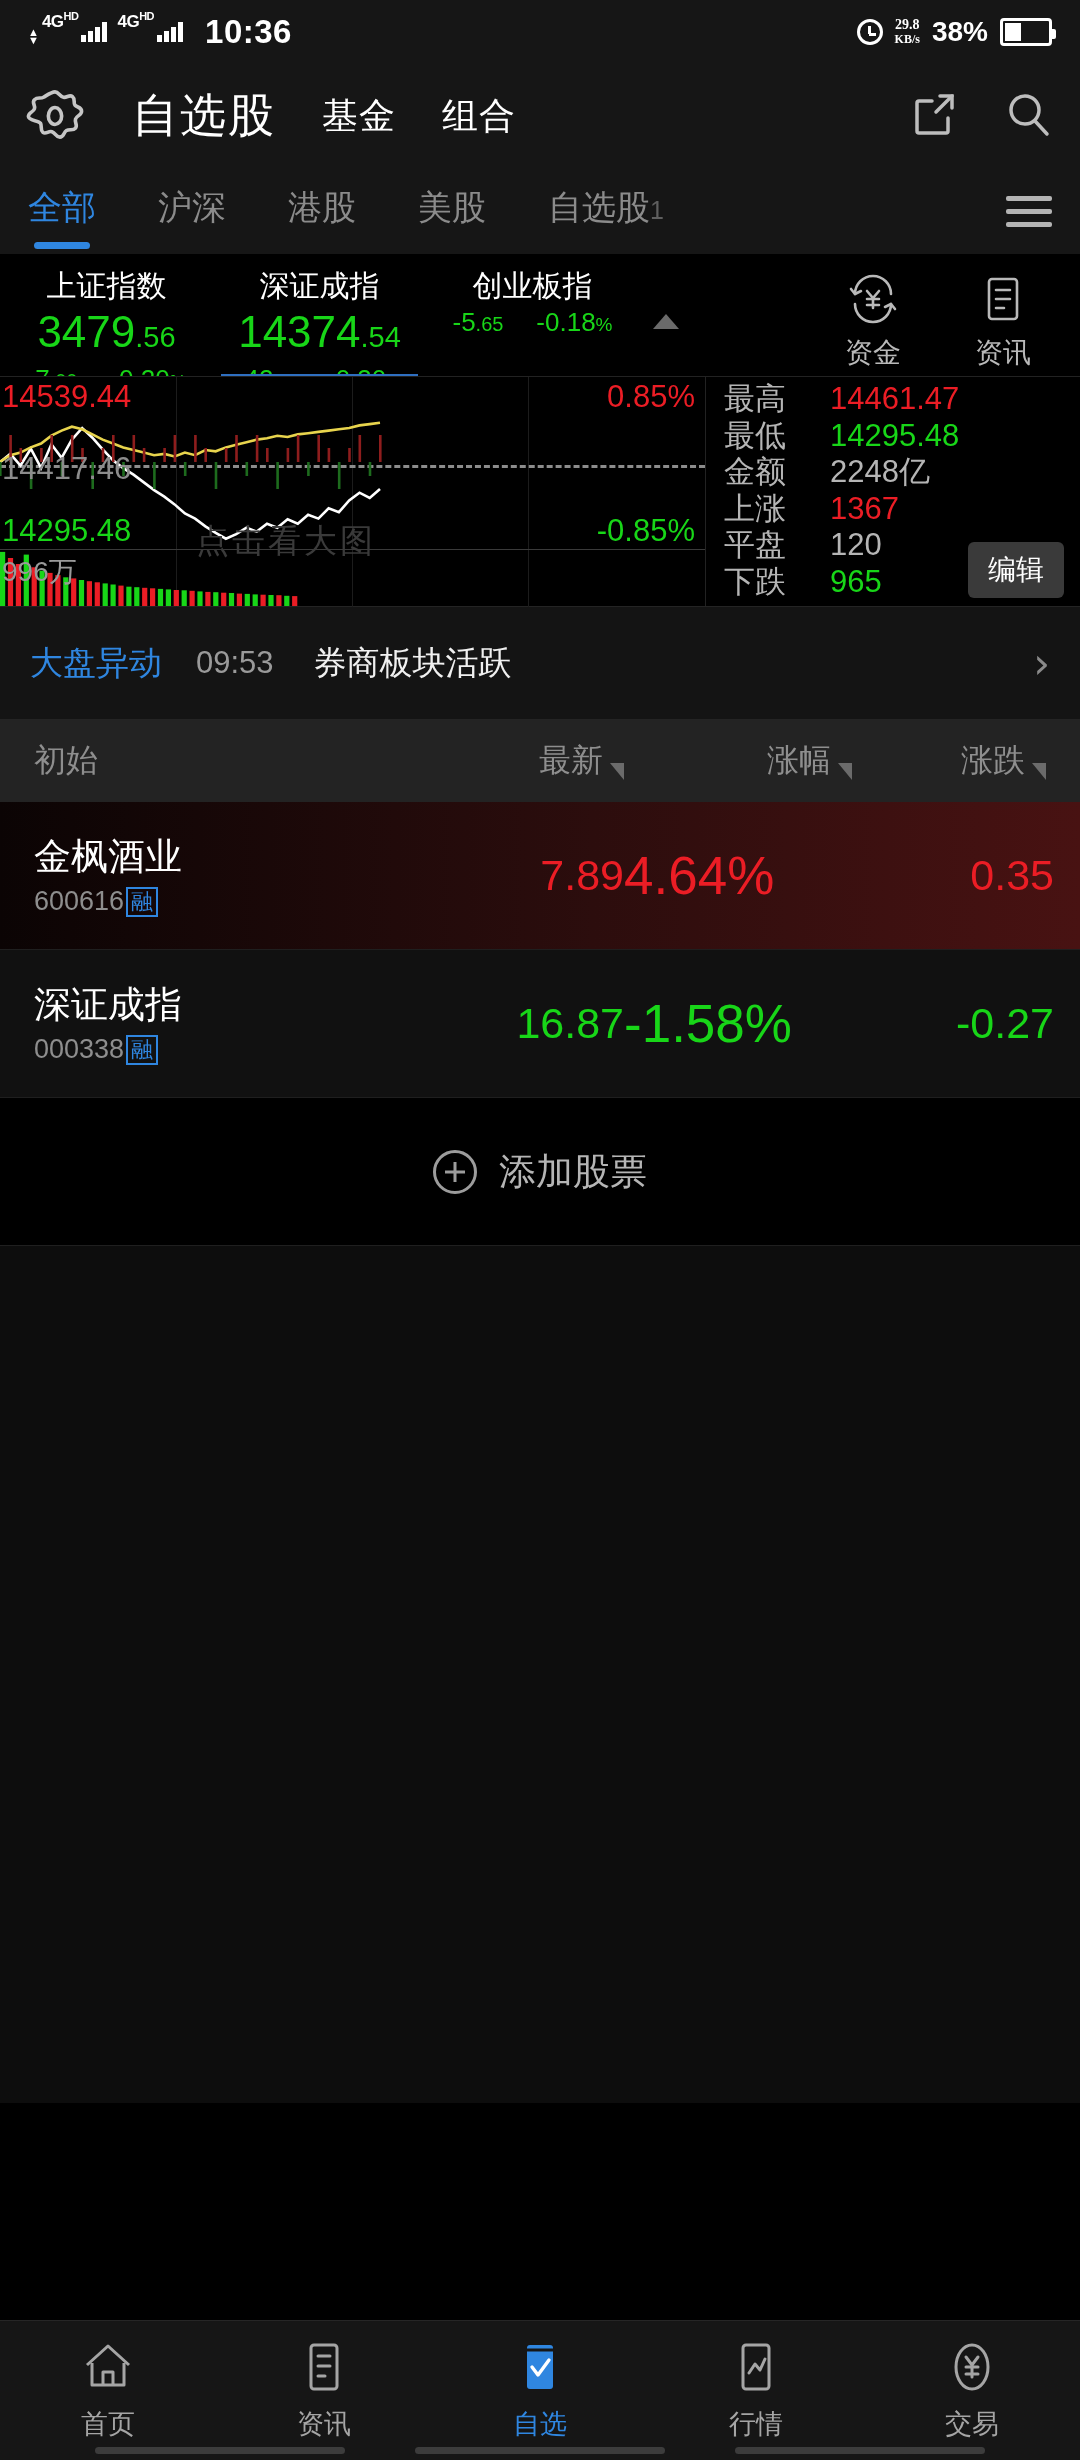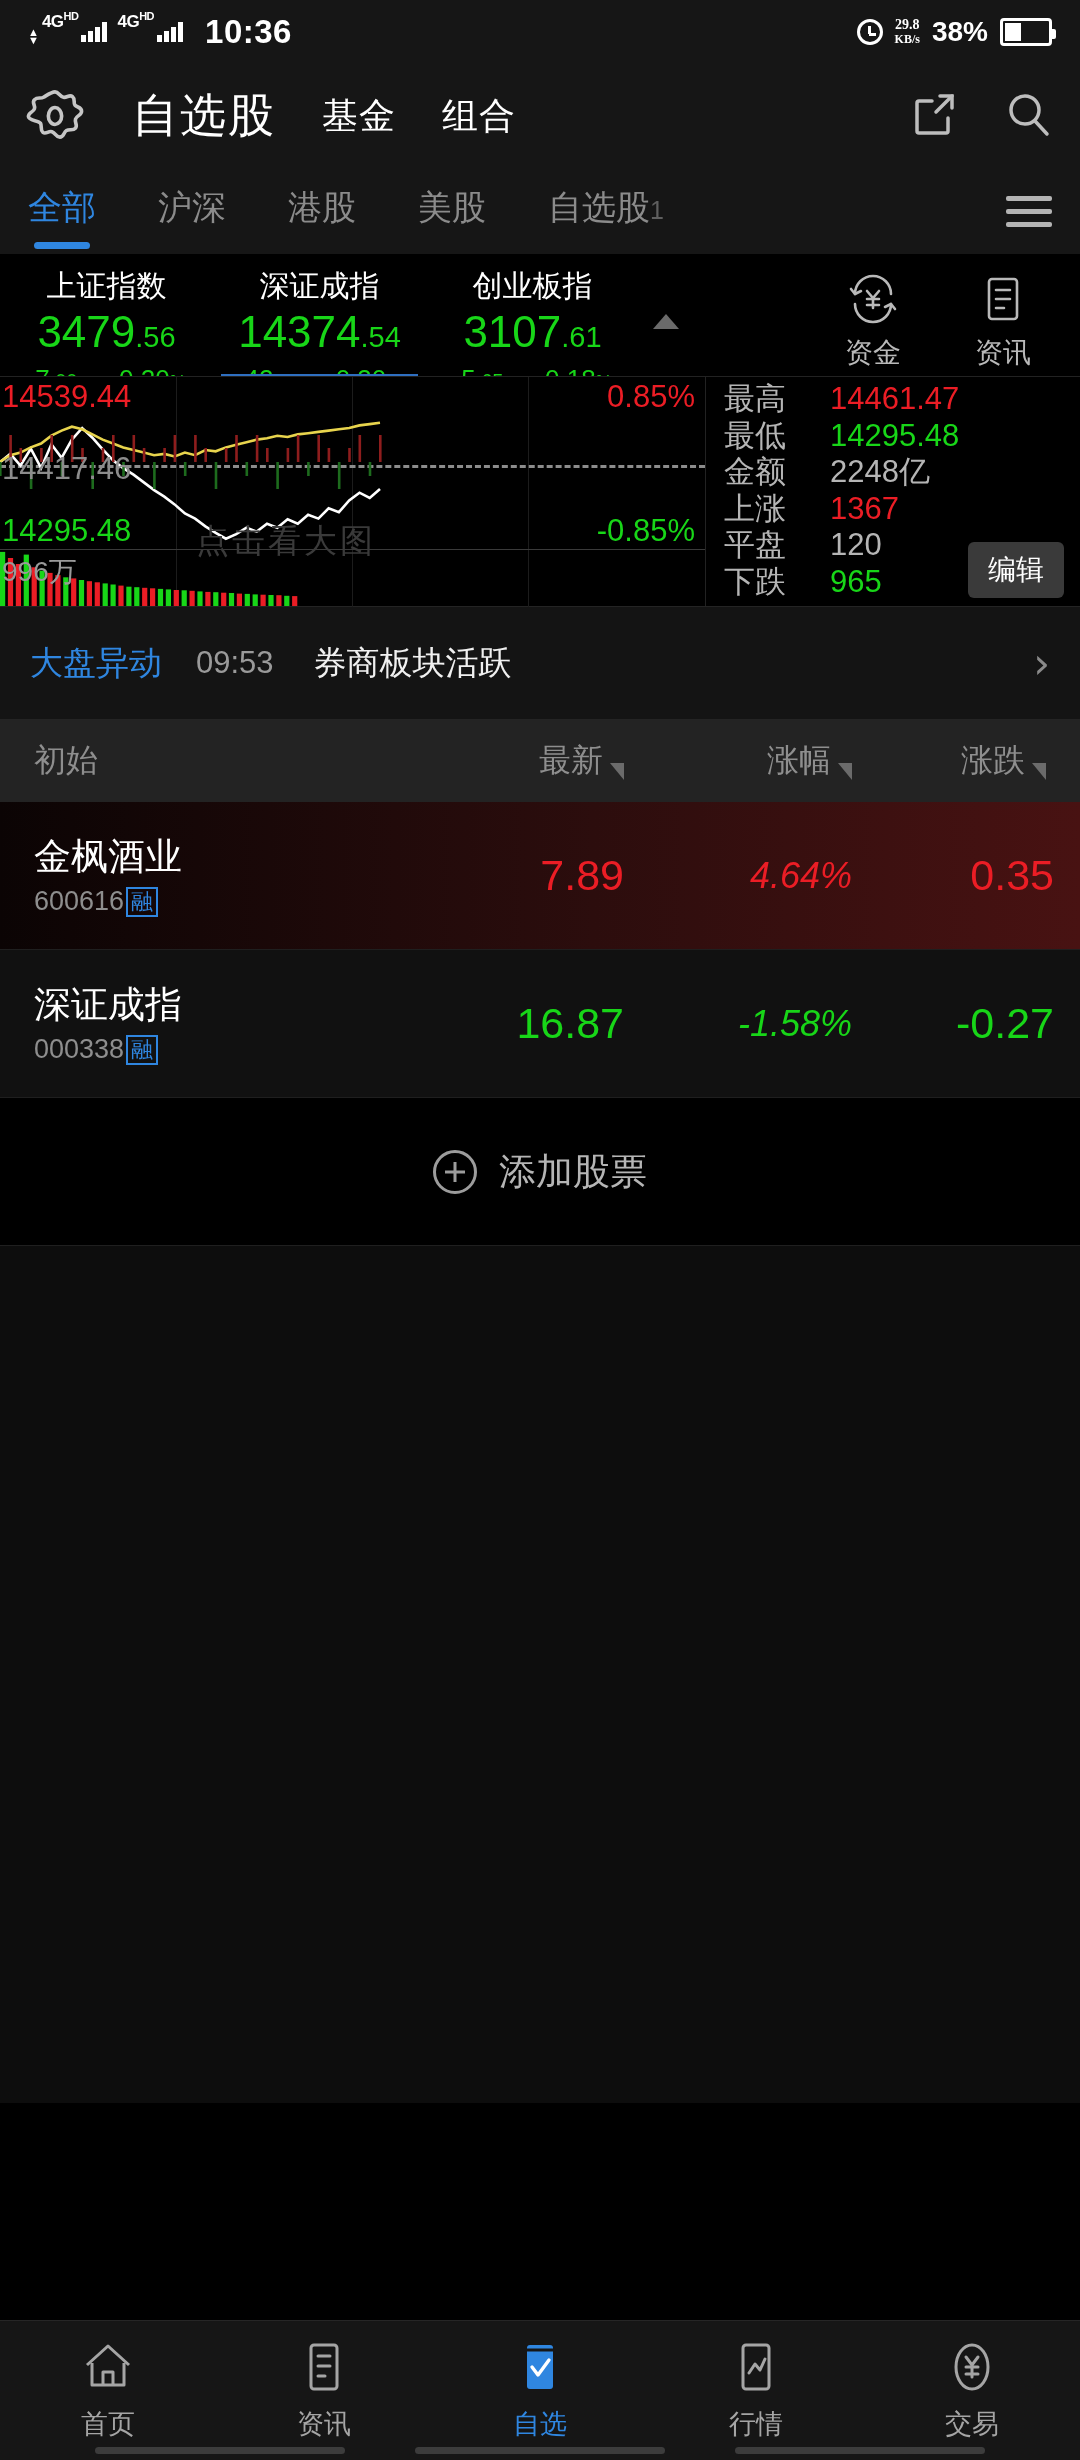--- a/index.html
+++ b/index.html
@@ -117,21 +117,21 @@
 
   .srow{ height:148px; display:flex; align-items:center; border-bottom:1px solid #1f1f1f; position:relative; }
   .srow.up{ background:linear-gradient(to right,#0b0404 0%,#2c0d0d 55%,#481212 100%); }
   .srow.down{ background:#111; }
   .cell0{ flex:0 0 396px; padding-left:34px; }
   .cell0 .nm{ font-size:37px; color:#fff; line-height:46px; }
   .cell0 .codeline{ display:flex; align-items:center; gap:0; margin-top:6px; }
   .cell0 .code{ font-size:27px; color:#8e8e8e; }
   .badge-rong{ font-size:22px; color:#2f86e0; border:2px solid #2f86e0; padding:0 3px; line-height:26px; margin-left:2px; }
   .cell1{ flex:0 0 228px; text-align:right; font-size:43px; }
-  .cell2{ flex:0 0 228px; text-align:right; font-size:36px;font-style:italic; }
+  .cell2{ flex:0 0 228px; font-size:53px; }
   .cell3{ flex:1; text-align:right; font-size:43px; padding-right:26px; }
 
   .addrow{ height:148px; display:flex; align-items:center; justify-content:center; gap:22px; border-bottom:1px solid #1f1f1f; }
   .addrow .plus{ width:44px;height:44px;border:3px solid #9c9c9c;border-radius:50%;position:relative; }
   .addrow .plus::before{content:"";position:absolute;left:50%;top:9px;width:3px;height:20px;background:#9c9c9c;transform:translateX(-50%);}
   .addrow .plus::after{content:"";position:absolute;top:50%;left:9px;height:3px;width:20px;background:#9c9c9c;transform:translateY(-50%);}
   .addrow .lab{ font-size:37px; color:#b5b5b5; }
 
   .filler{ background:#0d0d0d; }
 
@@ -248,23 +248,20 @@
     </div>
     <div class="row2 green">
       <span><span>-42</span><span class="dec">.92</span></span>
       <span><span class="pct">-0.30</span><span class="pctmark">%</span></span>
     </div>
     <i class="selbar"></i>
   </div>
 
   <div class="idx">
     <span class="nm">创业板指</span>
-    <div class="val green">
-      <span>3107</span><span class="dec">.61</span>
-    </div>
     <div class="row2 green">
       <span><span>-5</span><span class="dec">.65</span></span>
       <span><span class="pct">-0.18</span><span class="pctmark">%</span></span>
     </div>
     
   </div>
 
   <div class="idx-arrow">
       <i></i>
     </div>

